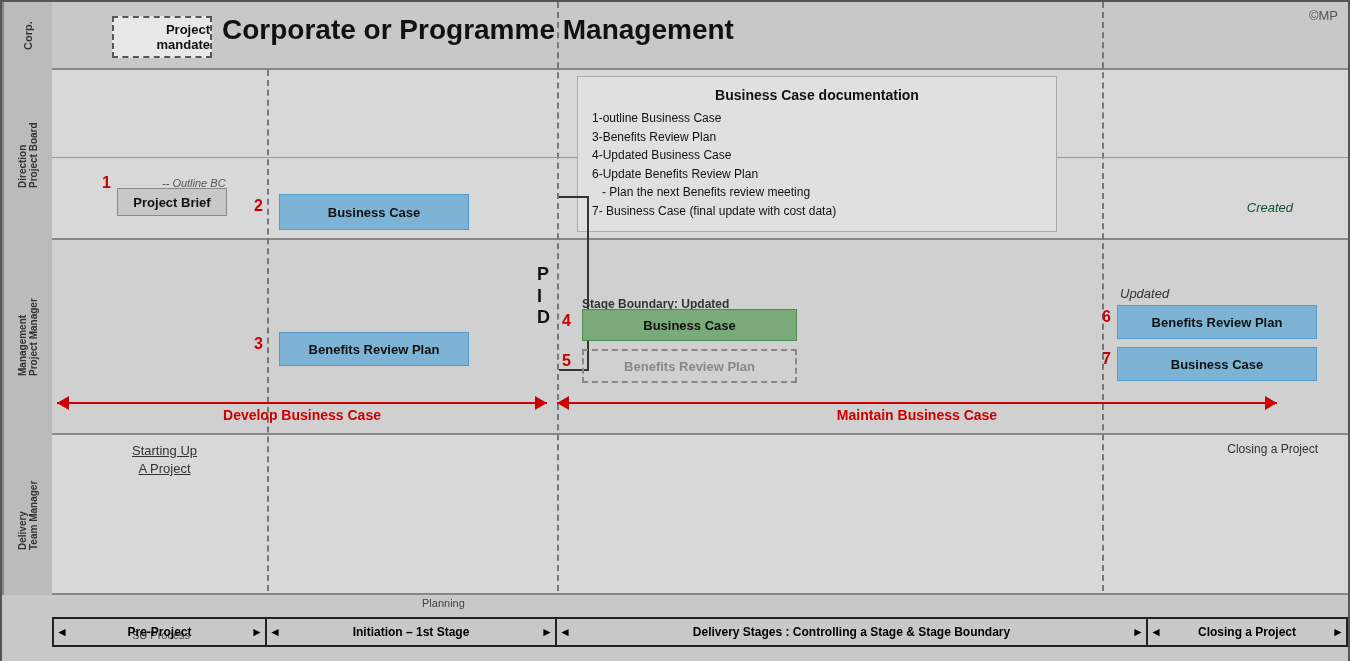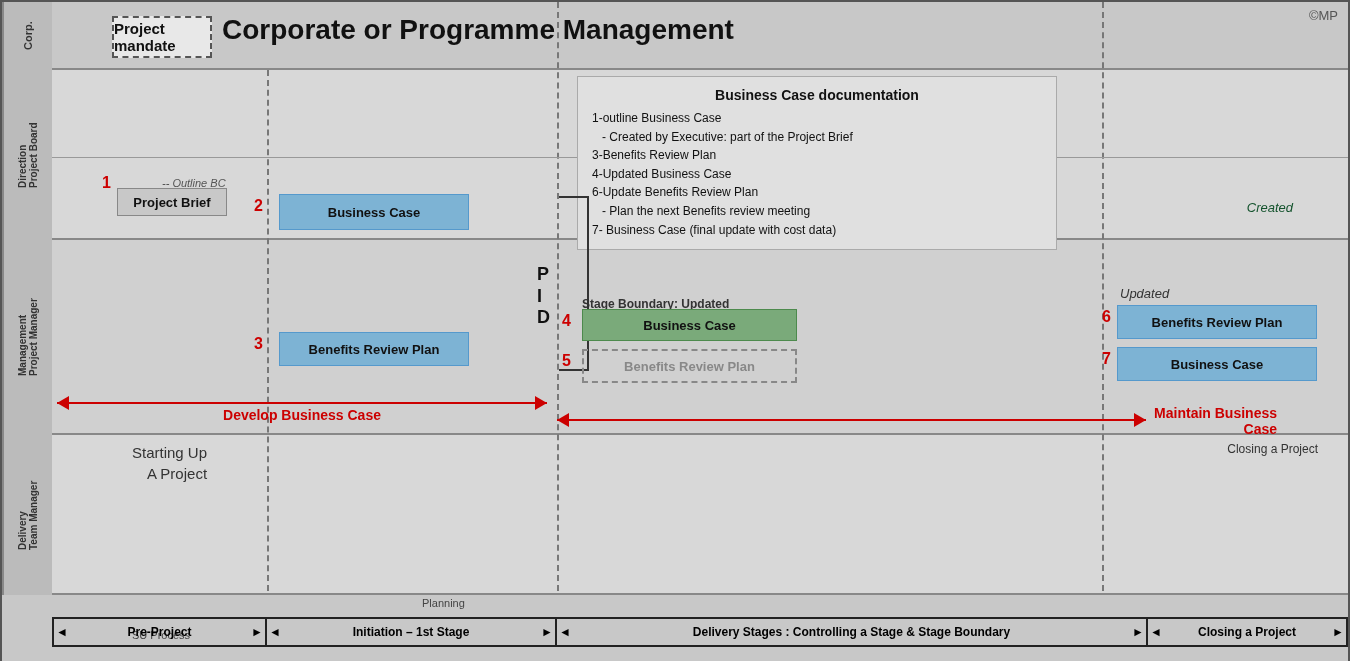--- a/index.html
+++ b/index.html
@@ -244,21 +244,21 @@
       display: flex;
       flex-direction: column;
       align-items: center;
     }
     .arrow-maintain {
       position: absolute;
       top: 400px;
       left: 555px;
       width: 720px;
       display: flex;
-      flex-direction: row;
+      flex-direction: column;
       align-items: center;
     }
     .arrow-line {
       position: relative;
       height: 2px;
       background: #cc0000;
       width: 100%;
     }
     .arrow-line::before {
       content: '';
@@ -316,34 +316,33 @@
   <div class="row-delivery"></div>
   <div class="row-bottom"></div>
 
   <div class="left-label label-corp">Corp.</div>
   <div class="left-label label-direction" style="font-size:10px;">Direction<br style="line-height:1.2">Project Board</div>
   <div class="left-label label-management" style="font-size:10px;">Management<br>Project Manager</div>
   <div class="left-label label-delivery" style="font-size:10px;">Delivery<br>Team Manager</div>
 
   <div class="corp-title">Corporate or Programme Management</div>
 
-  <div class="project-mandate box" style="font-size:15px; white-space:pre-line; text-align:left;">Project mandate</div>
+  <div class="project-mandate box" style="font-size:13px; white-space:pre-line; text-align:right;">Project mandate</div>
 
   <div class="copyright">©MP</div>
 
   <div class="vline" style="left: 265px; top: 68px; bottom: 68px;"></div>
   <div class="vline" style="left: 555px; top: 0; bottom: 68px;"></div>
   <div class="vline" style="left: 1100px; top: 0; bottom: 68px;"></div>
 
   <div style="position:absolute; top:155px; left:50px; right:0; height:1px; background:#999;"></div>
 
   <div class="doc-box">
     <div class="doc-box-title">Business Case documentation</div>
     <div class="doc-box-item">1-outline Business Case</div>
-    <div class="doc-box-item">&nbsp;&nbsp;&nbsp;- Created by Executive: part of the Project Brief</div>
     <div class="doc-box-item">3-Benefits Review Plan</div>
     <div class="doc-box-item">4-Updated Business Case</div>
     <div class="doc-box-item">6-Update Benefits Review Plan</div>
     <div class="doc-box-item">&nbsp;&nbsp;&nbsp;- Plan the next Benefits review meeting</div>
     <div class="doc-box-item">7- Business Case (final update with cost data)</div>
   </div>
 
   <div class="num-label" style="top:172px; left:100px;">1</div>
 
   <div style="position:absolute; top:175px; left:120px; font-size:11px; color:#555; font-style:italic;margin-left:40px;">-- Outline BC</div>
@@ -388,21 +387,21 @@
   <div class="arrow-develop">
     <div class="arrow-line"></div>
     <div class="arrow-label">Develop Business Case</div>
   </div>
 
   <div class="arrow-maintain">
     <div class="arrow-line"></div>
     <div class="arrow-label">Maintain Business Case</div>
   </div>
 
-  <div style="position:absolute; top:440px; left:130px; font-size:15px; color:#333; text-align:right; line-height:1.4;">Starting Up<br>A Project</div>
+  <div style="position:absolute; top:440px; left:130px; font-size:13px; color:#333; text-align:center; line-height:1.4;text-decoration:underline;">Starting Up<br>A Project</div>
 
   <div style="position:absolute; top:440px; right:30px; font-size:12px; color:#333;">Closing a Project</div>
 
   <div class="timeline-area">
 
     <div style="position:absolute; top:2px; left:80px; font-size:11px; color:#444;margin-top:32px;">SU Process</div>
     <div style="position:absolute; top:2px; left:370px; font-size:11px; color:#444;">Planning</div>
 
     <div style="position:absolute; top:22px; left:0; right:0; display:flex; align-items:stretch; height:30px;">
 

